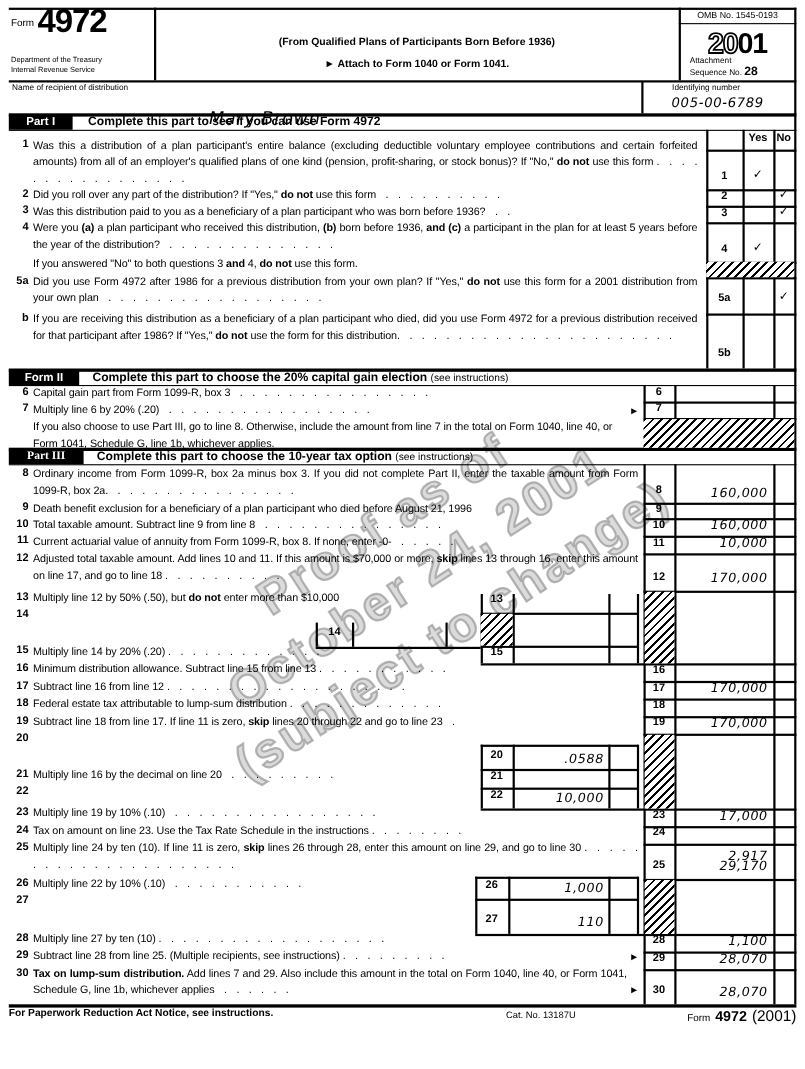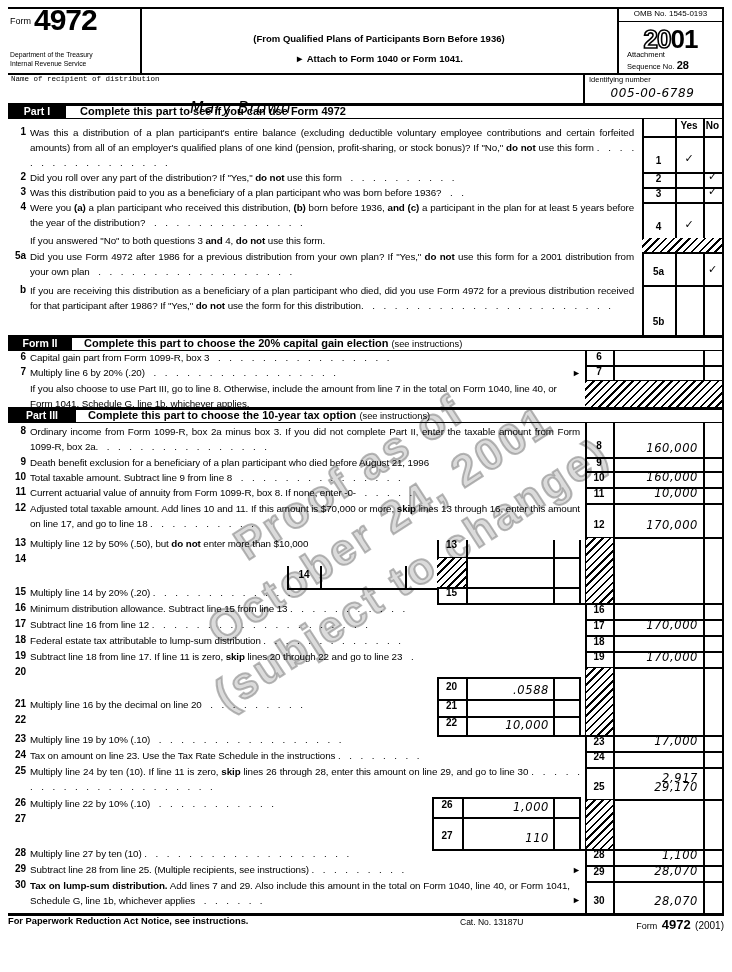--- a/index.html
+++ b/index.html
@@ -51,23 +51,23 @@
   <div class="abs" style="left:617px;top:9px;width:107px;text-align:center;font-size:8px;">OMB No. 1545-0193</div>
   <div class="abs" style="left:617px;top:24px;width:107px;text-align:center;font-size:26px;font-weight:bold;letter-spacing:-1px;">
     <span class="yearoutline">20</span><span>01</span>
   </div>
   <div class="abs" style="left:627px;top:50px;font-size:7.5px;">Attachment</div>
   <div class="abs" style="left:627px;top:59px;font-size:7.5px;">
     <span>Sequence No.</span>
     <span style="font-weight:bold;font-size:11px;">28</span>
   </div>
 
-  <div class="smalllab" style="left:11px;top:75px;font-family:Liberation Mono, monospace;">Name of recipient of distribution</div>
+  <div class="smalllab" style="left:11px;top:75px;">Name of recipient of distribution</div>
   <div class="val" style="left:190px;top:98px;width:120px;text-align:left;font-size:16px;">Mary Brown</div>
-  <div class="smalllab" style="left:589px;top:75px;">Identifying number</div>
+  <div class="smalllab" style="left:611px;top:75px;">Identifying number</div>
   <div class="val" style="left:583px;top:86px;width:139px;text-align:center;font-size:12px;">005-00-6789</div>
 
   <div class="bar" style="left:8px;top:104px;width:58px;">Part I</div>
   <div class="barhead" style="left:80px;top:105px;">Complete this part to see if you can use Form 4972</div>
 
   <div class="cnum" style="left:675px;top:120px;width:28px;">Yes</div>
   <div class="cnum" style="left:703px;top:120px;width:19px;">No</div>
 
   <div class="lnum" style="left:6px;top:126px;">1</div>
   <div class="stmt" style="left:30px;top:126px;width:604px;height:45px;">Was this a distribution of a plan participant's entire balance (excluding deductible voluntary employee contributions and certain forfeited amounts) from all of an employer's qualified plans of one kind (pension, profit-sharing, or stock bonus)? If "No," <b>do not</b> use this form .<span class="d"> . . . . . . . . . . . . . . . .</span></div>
@@ -100,21 +100,21 @@
 
   <div class="lnum" style="left:6px;top:351px;">6</div>
   <div class="stmt" style="left:30px;top:351px;width:550px;height:15px;">Capital gain part from Form 1099-R, box 3<span class="d"> . . . . . . . . . . . . . . . .</span></div>
   <div class="lnum" style="left:6px;top:366px;">7</div>
   <div class="stmt" style="left:30px;top:366px;width:540px;height:15px;">Multiply line 6 by 20% (.20)<span class="d"> . . . . . . . . . . . . . . . . .</span></div>
   <div class="arrow" style="left:572px;top:368px;">►</div>
   <div class="stmt nojust" style="left:30px;top:382px;width:550px;height:28px;">If you also choose to use Part III, go to line 8. Otherwise, include the amount from line 7 in the total on Form 1040, line 40, or Form 1041, Schedule G, line 1b, whichever applies.</div>
   <div class="cnum" style="left:585px;top:351px;width:28px;">6</div>
   <div class="cnum" style="left:585px;top:366px;width:28px;">7</div>
 
-  <div class="bar" style="left:8px;top:408px;width:68px;">Part III</div>
+  <div class="bar" style="left:8px;top:408px;width:68px;font-family:Liberation Serif, serif;">Part III</div>
   <div class="barhead" style="left:88px;top:409px;">Complete this part to choose the 10-year tax option <span class="si">(see instructions)</span></div>
 
   <div class="lnum" style="left:6px;top:425px;">8</div>
   <div class="stmt" style="left:30px;top:425px;width:550px;height:30px;">Ordinary income from Form 1099-R, box 2a minus box 3. If you did not complete Part II, enter the taxable amount from Form 1099-R, box 2a.<span class="d"> . . . . . . . . . . . . . . .</span></div>
   <div class="lnum" style="left:6px;top:456px;">9</div>
   <div class="stmt" style="left:30px;top:456px;width:550px;height:15px;">Death benefit exclusion for a beneficiary of a plan participant who died before August 21, 1996</div>
   <div class="lnum" style="left:6px;top:471px;">10</div>
   <div class="stmt" style="left:30px;top:471px;width:550px;height:15px;">Total taxable amount. Subtract line 9 from line 8<span class="d"> . . . . . . . . . . . . . . .</span></div>
   <div class="lnum" style="left:6px;top:486px;">11</div>
   <div class="stmt" style="left:30px;top:486px;width:550px;height:15px;">Current actuarial value of annuity from Form 1099-R, box 8. If none, enter -0-<span class="d"> . . . . .</span></div>
@@ -195,21 +195,21 @@
   <div class="val" style="left:466px;top:683px;width:83px;">.0588</div>
   <div class="val" style="left:466px;top:718px;width:83px;">10,000</div>
   <div class="val" style="left:462px;top:800px;width:87px;">1,000</div>
   <div class="val" style="left:462px;top:831px;width:87px;">110</div>
 
   <div class="abs" style="left:8px;top:916px;font-size:9.3px;font-weight:bold;">For Paperwork Reduction Act Notice, see instructions.</div>
   <div class="abs" style="left:460px;top:917px;font-size:8.5px;">Cat. No. 13187U</div>
   <div class="abs" style="left:600px;top:915px;width:124px;text-align:right;">
     <span style="font-size:9px;">Form</span>
     <span style="font-size:13px;font-weight:bold;">4972</span>
-    <span style="font-size:10px;">(2001)</span>
+    <span style="font-size:14px;">(2001)</span>
   </div>
 
   <div class="hl" style="left:8px;top:7px;width:716px;height:1.5px;"></div>
   <div class="hl" style="left:8px;top:73px;width:716px;height:1.5px;"></div>
   <div class="hl" style="left:8px;top:103px;width:716px;height:2.5px;"></div>
   <div class="hl" style="left:8px;top:118px;width:716px;height:1.2px;"></div>
   <div class="hl" style="left:617px;top:21px;width:107px;height:1.2px;"></div>
 
   <div class="hl" style="left:642px;top:136px;width:82px;height:1.5px;"></div>
   <div class="hl" style="left:642px;top:172px;width:82px;height:1.5px;"></div>

